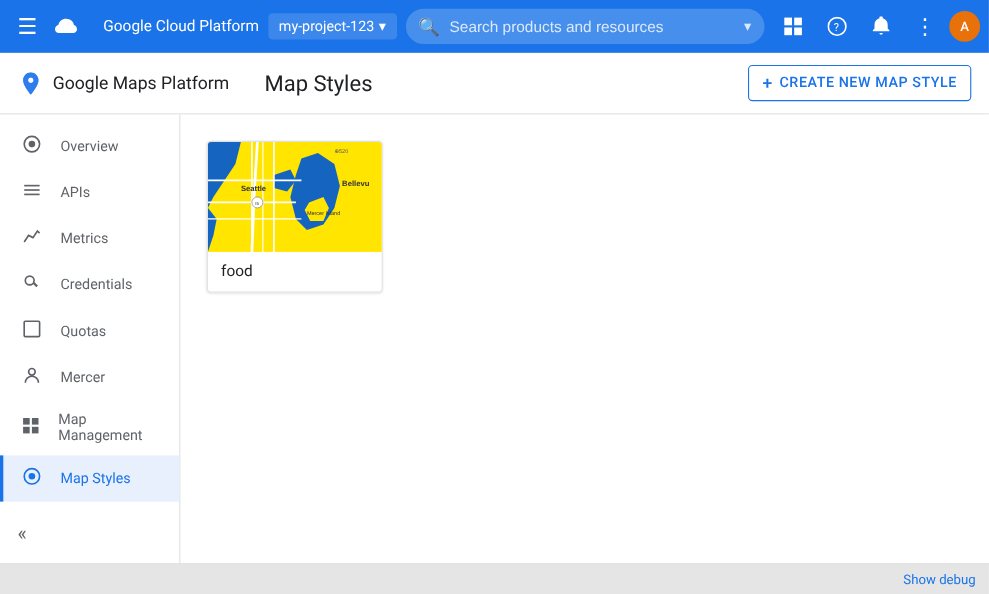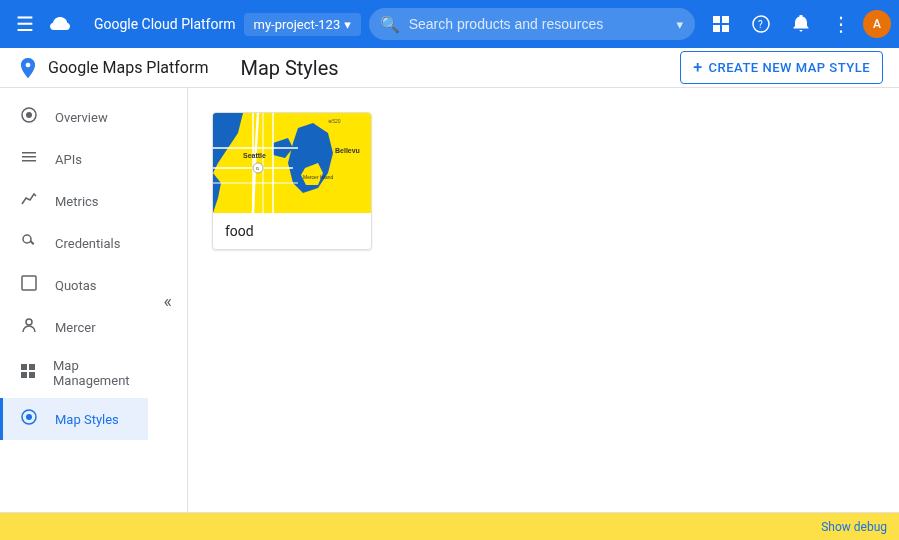--- a/index.html
+++ b/index.html
@@ -39,21 +39,21 @@
       flex: 1;
     }
     .top-bar-search input::placeholder { color: rgba(255,255,255,0.8); }
     .top-bar-search-icon { color: rgba(255,255,255,0.8); font-size: 16px; }
     .top-bar-actions { display: flex; align-items: center; gap: 4px; margin-left: auto; }
     .top-bar-action-btn { color: white; cursor: pointer; padding: 8px; border-radius: 50%; width: 36px; height: 36px; display: flex; align-items: center; justify-content: center; font-size: 18px; }
     .avatar { width: 28px; height: 28px; border-radius: 50%; background: #e8710a; display: flex; align-items: center; justify-content: center; color: white; font-size: 12px; font-weight: 500; cursor: pointer; }
 
     
     .sub-header {
-      height: 40px;
+      height: 56px;
       display: flex;
       align-items: center;
       padding: 0 16px;
       border-bottom: 1px solid #e0e0e0;
       gap: 8px;
       flex-shrink: 0;
     }
     .sub-header-title { font-size: 16px; color: #202124; font-weight: 400; margin-right: 24px; }
     .sub-header-page-title { font-size: 20px; color: #202124; font-weight: 400; flex: 1; }
     .create-btn {
@@ -70,26 +70,27 @@
       text-transform: uppercase;
       letter-spacing: 0.5px;
     }
     .create-btn-icon { font-size: 16px; }
 
     
     .main-content { display: flex; flex: 1; overflow: hidden; }
 
     
     .sidebar {
-      width: 188px;
+      width: 164px;
       flex-shrink: 0;
       border-right: 1px solid #e0e0e0;
       padding: 8px 0;
       overflow-y: auto;
       display: flex;
+      flex-direction: column;
       justify-content: space-between;
     }
     .sidebar-nav { display: flex; flex-direction: column; }
     .sidebar-item {
       display: flex;
       align-items: center;
       gap: 16px;
       padding: 10px 16px;
       cursor: pointer;
       color: #5f6368;
@@ -129,21 +130,21 @@
       font-size: 14px;
       color: #202124;
     }
 
     
     .map-svg { width: 100%; height: 100%; }
 
     
     .bottom-bar {
       height: 28px;
-      background: #fde047;
+      background: #e5e5e5;
       border-top: 1px solid #e0e0e0;
       display: flex;
       align-items: center;
       justify-content: flex-end;
       padding: 0 12px;
       flex-shrink: 0;
     }
     .show-debug-btn {
       color: #1a73e8;
       font-size: 12px;

